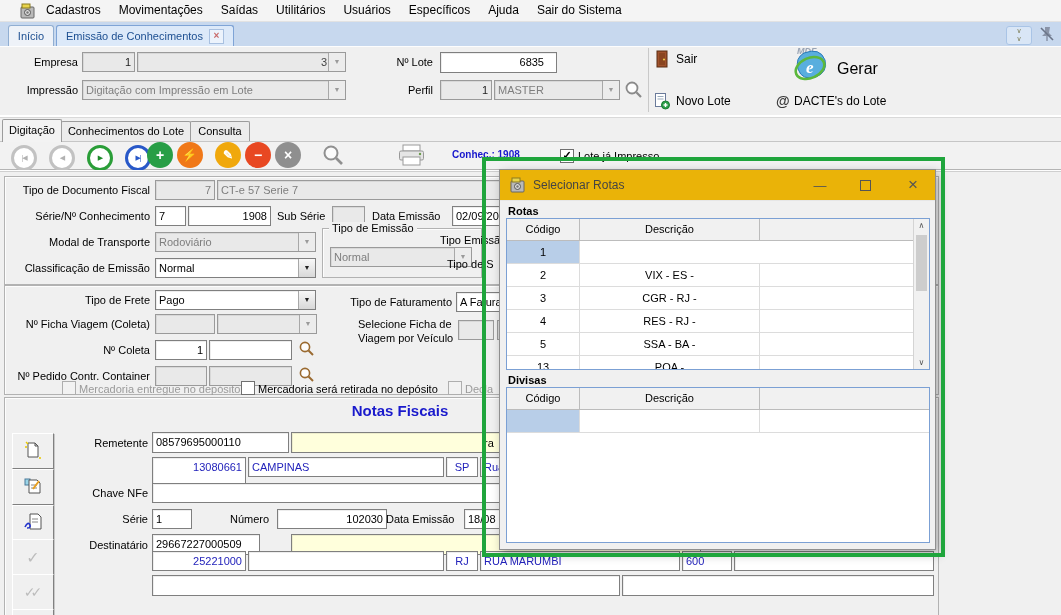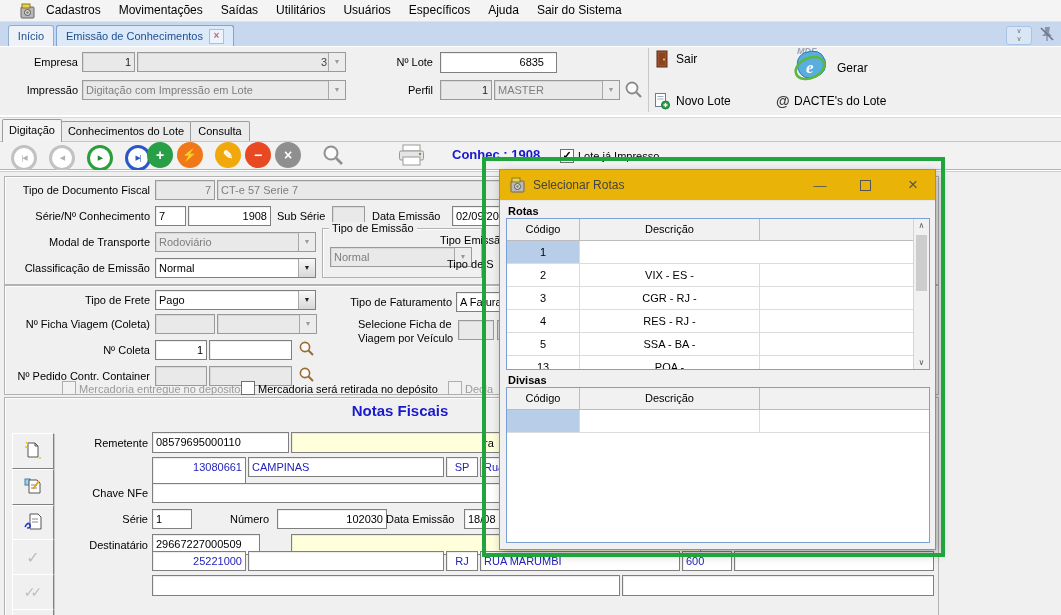--- a/index.html
+++ b/index.html
@@ -168,21 +168,21 @@
   </div>
   <div style="position:absolute;left:790px;top:44px;width:110px;height:40px">
     <span style="position:absolute;left:0;top:0">
       <svg width="44" height="40" viewBox="0 0 44 40">
         <text x="7" y="10" font-size="9" font-weight="bold" font-style="italic" fill="#9aa4b4" font-family="Liberation Sans,sans-serif">MDF</text>
         <path d="M14,9 Q30,3 35,16 Q38,28 26,33 Q12,37 8,25 Q5,14 14,9 Z" fill="#59aede" stroke="#2a7ab8"></path>
         <ellipse cx="20" cy="24" rx="15" ry="10" fill="none" stroke="#5cb83c" stroke-width="2.6" transform="rotate(-24 20 24)"></ellipse>
         <text x="16" y="29" font-size="17" font-weight="bold" font-style="italic" fill="#fff" font-family="Liberation Serif,serif">e</text>
       </svg>
     </span>
-    <span class="lbl" style="left:47px;top:18px;font-size:12px">Gerar</span>
+    <span class="lbl" style="left:47px;top:18px;font-size:16px">Gerar</span>
   </div>
   <div style="position:absolute;left:776px;top:92px;width:130px;height:20px">
     <span style="position:absolute;left:0;top:1px;font-size:14px;font-weight:bold;color:#3a3a3a">@</span>
     <span class="lbl" style="left:18px;top:3px;font-size:12px">DACTE's do Lote</span>
   </div>
 
   <div style="position:absolute;left:0;top:115px;width:1061px;height:2px;background:#fff;border-bottom:1px solid #d9d9d9"></div>
 
   <div class="ptab active" style="left:2px;top:119px;width:58px;height:22px">
     <span>Digitação</span>
@@ -229,21 +229,21 @@
       </svg>
   </span>
   <span style="position:absolute;left:398px;top:144px">
     <svg width="27" height="23" viewBox="0 0 27 23">
         <rect x="5" y="1" width="17" height="6" fill="#fff" stroke="#999"></rect>
         <rect x="1.5" y="7" width="24" height="9" rx="1.5" fill="#e5e5e5" stroke="#999"></rect>
         <rect x="5" y="13" width="17" height="8" fill="#fff" stroke="#999"></rect>
         <circle cx="22" cy="10" r="1.2" fill="#6a9a4a"></circle>
       </svg>
   </span>
-  <span class="lbl" style="left:452px;top:148px;font-size:13px;font-weight:bold;color:#1717cd">Conhec.: 1908</span>
+  <span class="lbl" style="left:452px;top:148px;font-size:10px;font-weight:bold;color:#1717cd">Conhec.: 1908</span>
   <span class="cb" style="left:560px;top:149px"><span>✓</span></span>
   <span class="lbl" style="left:578px;top:150px">Lote já Impresso</span>
 
   <div style="position:absolute;left:0;top:170px;width:1061px;height:1px;background:#fdfdfd;border-bottom:1px solid #cfcfcf"></div>
 
   <div class="gbox" style="left:4px;top:176px;width:933px;height:107px"></div>
   <span class="lbl r" style="left:8px;top:184px;width:142px">Tipo de Documento Fiscal</span>
   <div class="fld dis ra" style="left:155px;top:180px;width:60px;height:20px">7</div>
   <div class="fld dis combo dis" style="left:217px;top:180px;width:300px;height:20px">
     <span>CT-e 57 Serie 7</span>

